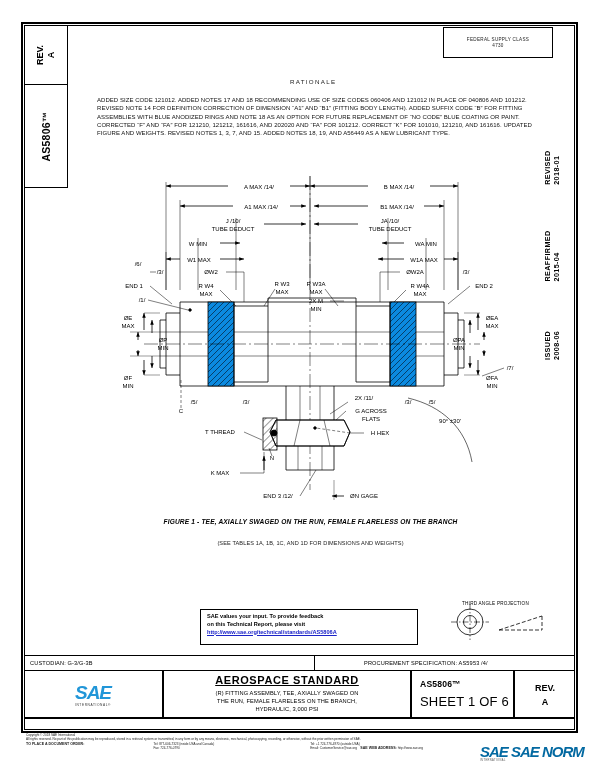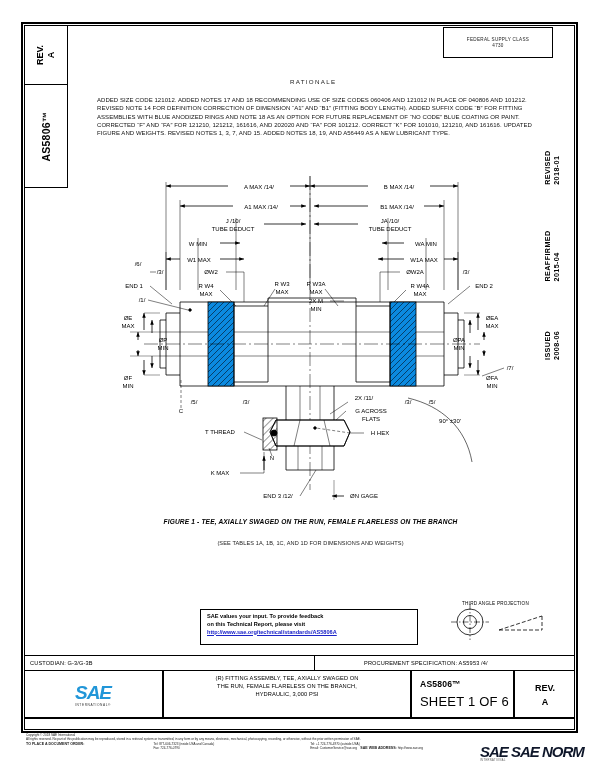--- a/index.html
+++ b/index.html
@@ -79,21 +79,21 @@
   .saesub{font-size:3.2px;letter-spacing:0.6px;color:#333;padding-top:1px;}
 
   
   .footer{position:absolute;left:26px;top:733px;width:480px;font-size:3.1px;line-height:4.3px;color:#222;}
   .footer .b{font-weight:bold;font-size:3.6px;}
   .ftrow{display:flex;gap:10px;}
   .ftcol1{width:120px;}
   .ftcol2{width:150px;}
   .ftcol3{width:200px;}
   .saenorm{position:absolute;left:480px;top:744px;width:115px;height:26px;}
-  .saenorm .l1{font-size:15px;font-weight:bold;font-style:italic;color:#0f172a;letter-spacing:-1px;line-height:15px;}
+  .saenorm .l1{font-size:15px;font-weight:bold;font-style:italic;color:#0369a1;letter-spacing:-1px;line-height:15px;}
   .saenorm .l2{font-size:2.6px;color:#555;letter-spacing:0.4px;}
 </style>
 </head>
 <body>
 
 <div class="page">
 
   <div class="frame"></div>
   <div class="frame2"></div>
 
@@ -411,20 +411,21 @@
     <span class="proc">PROCUREMENT SPECIFICATION: AS5953 /4/</span>
   </div>
 
   <div class="tblock">
     <div class="tb-logo">
       <div class="saelogo">SAE</div>
       <span class="bar"></span>
       <div class="saesub">INTERNATIONAL®</div>
     </div>
     <div class="tb-mid">
+      <div class="as">AEROSPACE STANDARD</div>
       <div class="desc">
         <div>(R) FITTING ASSEMBLY, TEE, AXIALLY SWAGED ON</div>
         <div>THE RUN, FEMALE FLARELESS ON THE BRANCH,</div>
         <div>HYDRAULIC, 3,000 PSI</div>
       </div>
     </div>
     <div class="tb-num">
       <div class="n">AS5806™</div>
       <div class="s">SHEET 1 OF 6</div>
     </div>

